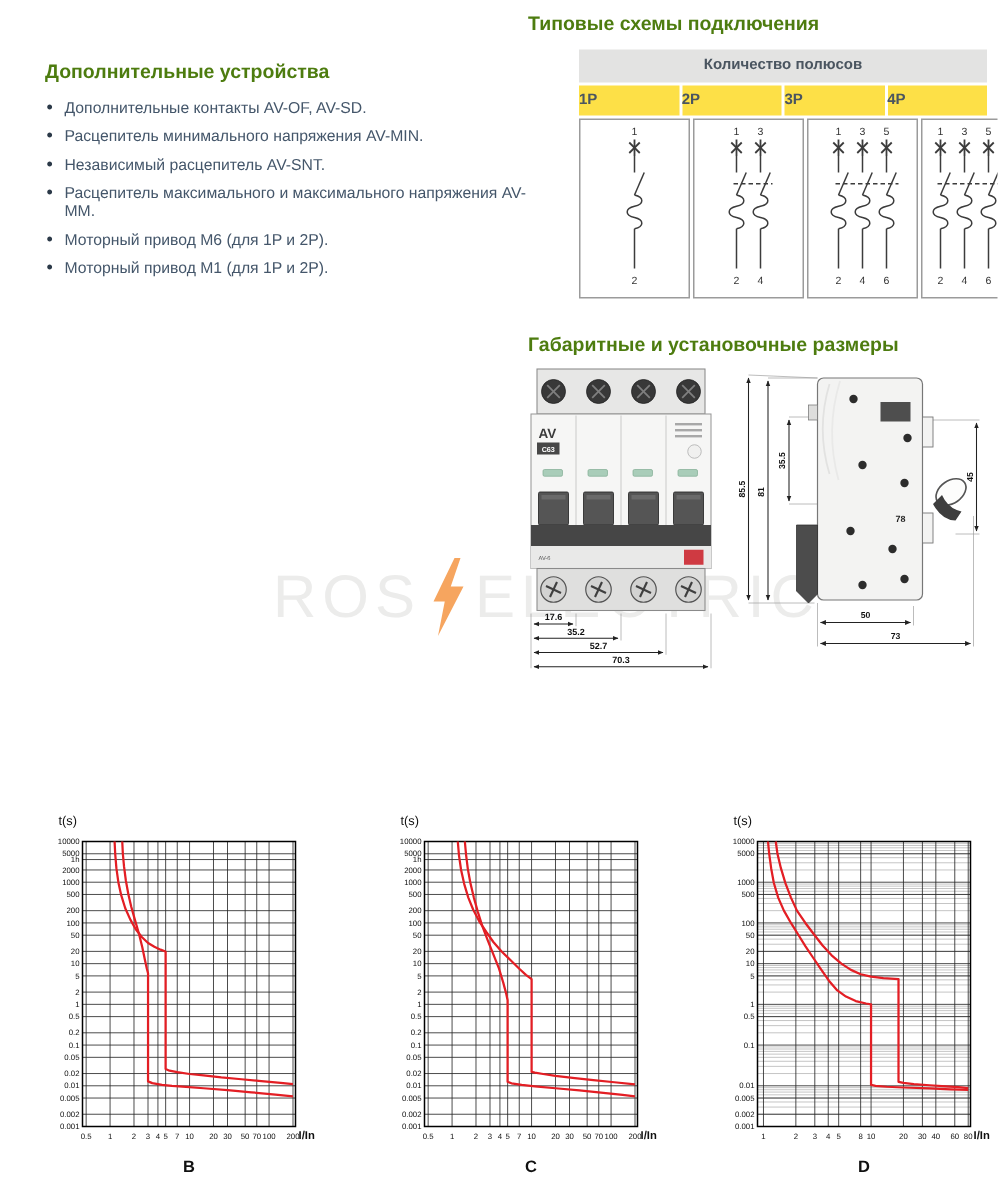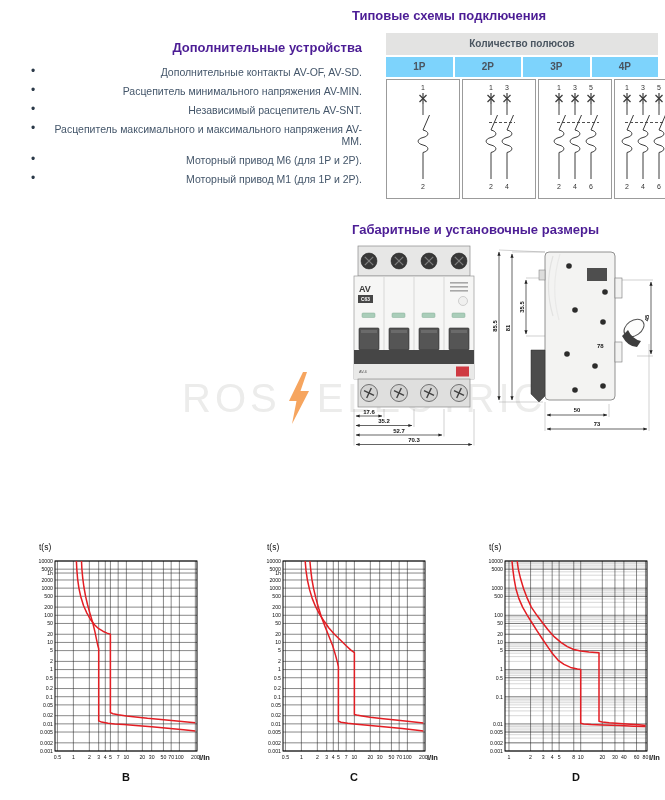--- a/index.html
+++ b/index.html
@@ -1,38 +1,38 @@
 <!DOCTYPE html>
 <html><head>
 <meta charset="utf-8">
 <style>
   * { box-sizing: border-box; }
   html,body { margin:0; padding:0; background:#fff; }
   body { width:665px; height:800px; position:relative; overflow:hidden;
          font-family:"Liberation Sans", sans-serif; color:#2c3a47; }
   #page { position:absolute; inset:0; background:#ffffff; }
 
-  h2.sec { font-size:13px; font-weight:bold; color:#4c1d95; margin:0; }
+  h2.sec { font-size:13px; font-weight:bold; color:#4d7c0f; margin:0; }
 
   
-  .devices { position:absolute; left:30px; top:40px; width:332px;text-align:right; }
+  .devices { position:absolute; left:30px; top:40px; width:332px; }
   .devices h2 { margin-bottom:11px; }
   .devices ul { margin:0; padding:0; list-style:none; }
   .devices li { font-size:10.5px; color:#44566a; line-height:12px;
                 padding-left:13px; position:relative; margin-bottom:7px; }
   .devices li::before { content:"•"; position:absolute; left:1px; top:-1px;
                 font-size:12px; color:#2b3948; }
 
   
   .schemes-title { position:absolute; left:352px; top:8px; }
   .schemes-table { position:absolute; left:352px; top:33px; width:306px;padding-left:34px; }
   .th1 { background:#e3e3e2; height:22px; line-height:22px; text-align:center;
          font-size:10px; font-weight:bold; color:#4a5560; }
   .srow { display:grid; grid-template-columns:repeat(4,1fr); gap:2px; margin-top:2px; }
-  .pole-label-cell { background:#7dd3fc; height:20px; line-height:20px; text-align:center;
+  .pole-label-cell { background:#fde047; height:20px; line-height:20px; text-align:left;
          font-size:10px; font-weight:bold; color:#4a5560; }
   .pole-diagram-cell { background:#fff; border:1px solid #9b9b9b; height:120px;
          display:flex; align-items:center; justify-content:center; }
 
   
   .dims-title { position:absolute; left:352px; top:222px; }
   .front-svg { position:absolute; left:352px; top:244px; }
   .side-svg  { position:absolute; left:487px; top:244px; }
 
   

